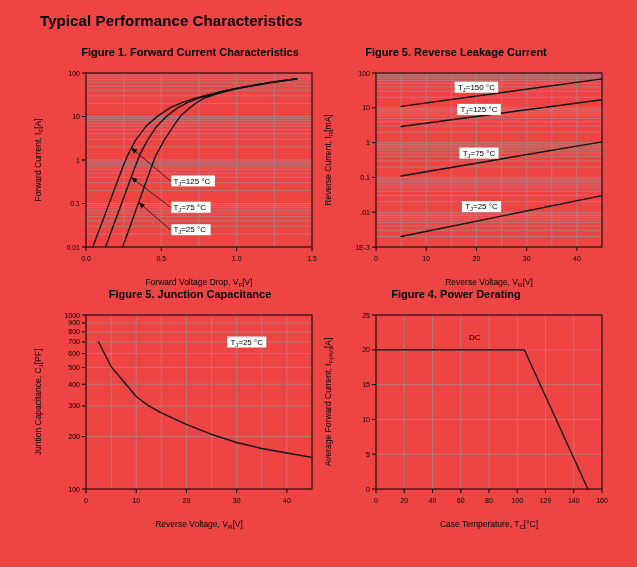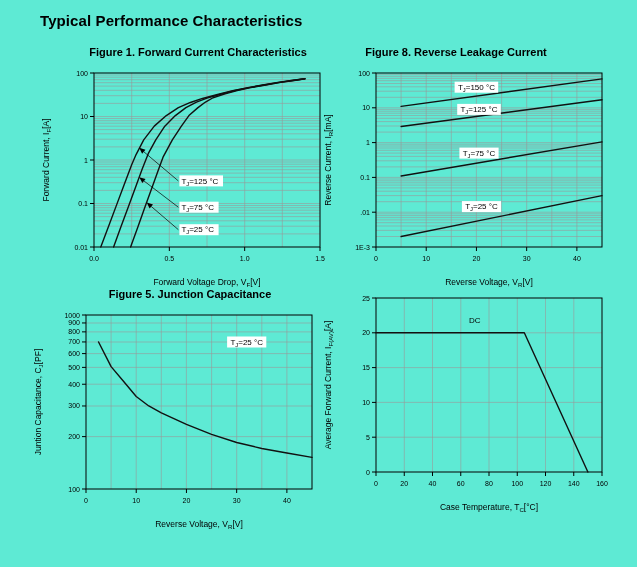--- a/index.html
+++ b/index.html
@@ -1,20 +1,20 @@
 <!DOCTYPE html>
 <html><head>
 <meta charset="utf-8">
 <style>
   html,body{margin:0;padding:0;background:#ffffff;}
-  .page{position:relative;width:637px;height:567px;background:#5eead4;
+  .page{position:relative;width:637px;height:567px;background:#ef4444;
         font-family:"Liberation Sans",sans-serif;color:#000;overflow:hidden;}
   .header{position:absolute;left:40px;top:12px;font-size:15px;font-weight:bold;letter-spacing:0.1px;}
   .panel{position:absolute;width:300px;}
-  #panel1{left:36px;top:46px;}
+  #panel1{left:28px;top:46px;}
   #panel2{left:318px;top:46px;}
   #panel3{left:28px;top:288px;}
   #panel4{left:318px;top:288px;}
   .panel-title{font-size:11px;font-weight:bold;text-align:center;width:300px;height:17px;white-space:nowrap;}
   .shift-l{margin-left:12px;}
   .shift-r{margin-left:-12px;}
   .chart-mount svg{display:block;font-family:"Liberation Sans",sans-serif;}
 </style>
 </head>
 <body>
@@ -102,21 +102,21 @@
           <text fill="#000000" x="145.38666666666666" y="147.04909742130835" font-size="8" text-anchor="start"><tspan>T</tspan><tspan font-size="5.8" dy="2">J</tspan><tspan dy="-2">=75 °C</tspan></text>
           <line x1="142.38666666666666" y1="166.68960962276637" x2="115.29030136086863" y2="143.48134663181523" stroke="#000000" stroke-width="0.7"></line>
           <polygon points="110.73333333333332,139.57826549045768 116.98163652212357,141.50666048654992 113.59896619961368,145.45603277708054" fill="#000000"></polygon>
           <rect x="143.4" y="161.2" width="39.2" height="11" fill="#ffffff"></rect>
           <text fill="#000000" x="145.38666666666666" y="169.48960962276638" font-size="8" text-anchor="start"><tspan>T</tspan><tspan font-size="5.8" dy="2">J</tspan><tspan dy="-2">=25 °C</tspan></text>
         </svg>
       </div>
   </div>
 
   <div class="panel" id="panel2">
-    <div class="panel-title shift-r">Figure 8. Reverse Leakage Current</div>
+    <div class="panel-title shift-r">Figure 5. Reverse Leakage Current</div>
     <div class="chart-mount">
         <svg width="300" height="230" viewBox="0 0 300 230">
           <g stroke="#999999" stroke-width="0.6">
             <line x1="83.1" y1="10" x2="83.1" y2="184"></line>
             <line x1="108.2" y1="10" x2="108.2" y2="184"></line>
             <line x1="133.3" y1="10" x2="133.3" y2="184"></line>
             <line x1="158.4" y1="10" x2="158.4" y2="184"></line>
             <line x1="183.6" y1="10" x2="183.6" y2="184"></line>
             <line x1="208.7" y1="10" x2="208.7" y2="184"></line>
             <line x1="233.8" y1="10" x2="233.8" y2="184"></line>
@@ -263,20 +263,21 @@
           <text fill="#000000" x="171" y="222" font-size="8.5" text-anchor="middle"><tspan>Reverse Voltage, V</tspan><tspan font-size="6.1" dy="2">R</tspan><tspan dy="-2">[V]</tspan></text>
           <text fill="#000000" transform="translate(13,97) rotate(-90)" font-size="8.5" text-anchor="middle"><tspan>Juntion Capacitance, C</tspan><tspan font-size="6.1" dy="2">J</tspan><tspan dy="-2">[PF]</tspan></text>
           <path d="M70.56 36.95 L83.11 61.63 L95.67 76.46 L108.22 91.52 L120.78 100.98 L133.33 107.83 L158.44 119.43 L183.56 129.39 L208.67 137.51 L233.78 143.46 L258.89 148.01 L284.00 152.36" fill="none" stroke="#111111" stroke-width="1.4" stroke-linejoin="round" stroke-linecap="round"></path>
           <rect x="199.1" y="31.5" width="39.2" height="11" fill="#ffffff"></rect>
           <text fill="#000000" x="218.7111111111111" y="39.75294103751929" font-size="8" text-anchor="middle"><tspan>T</tspan><tspan font-size="5.8" dy="2">J</tspan><tspan dy="-2">=25 °C</tspan></text>
         </svg>
       </div>
   </div>
 
   <div class="panel" id="panel4">
+    <div class="panel-title shift-r">Figure 4. Power Derating</div>
     <div class="chart-mount">
         <svg width="300" height="230" viewBox="0 0 300 230">
           <g stroke="#999999" stroke-width="0.6">
             <line x1="86.3" y1="10" x2="86.3" y2="184"></line>
             <line x1="114.5" y1="10" x2="114.5" y2="184"></line>
             <line x1="142.8" y1="10" x2="142.8" y2="184"></line>
             <line x1="171.0" y1="10" x2="171.0" y2="184"></line>
             <line x1="199.3" y1="10" x2="199.3" y2="184"></line>
             <line x1="227.5" y1="10" x2="227.5" y2="184"></line>
             <line x1="255.8" y1="10" x2="255.8" y2="184"></line>

